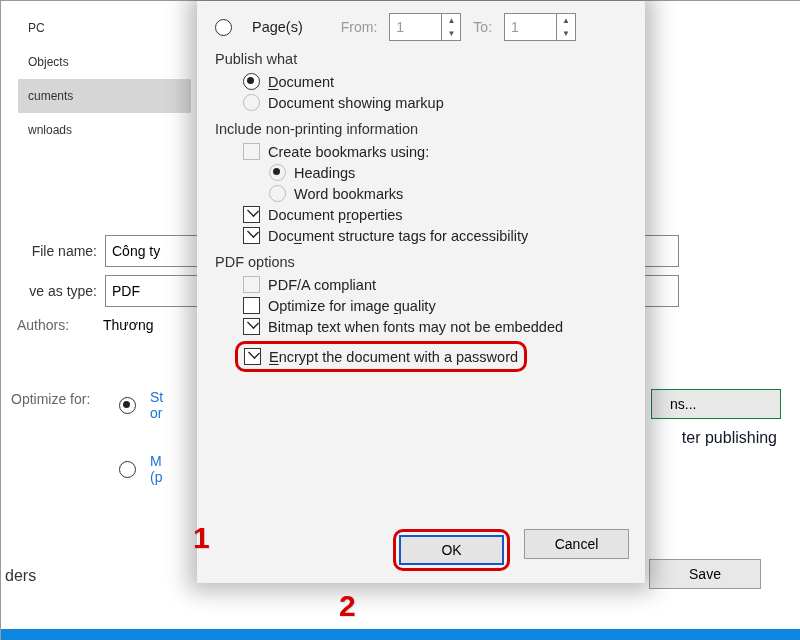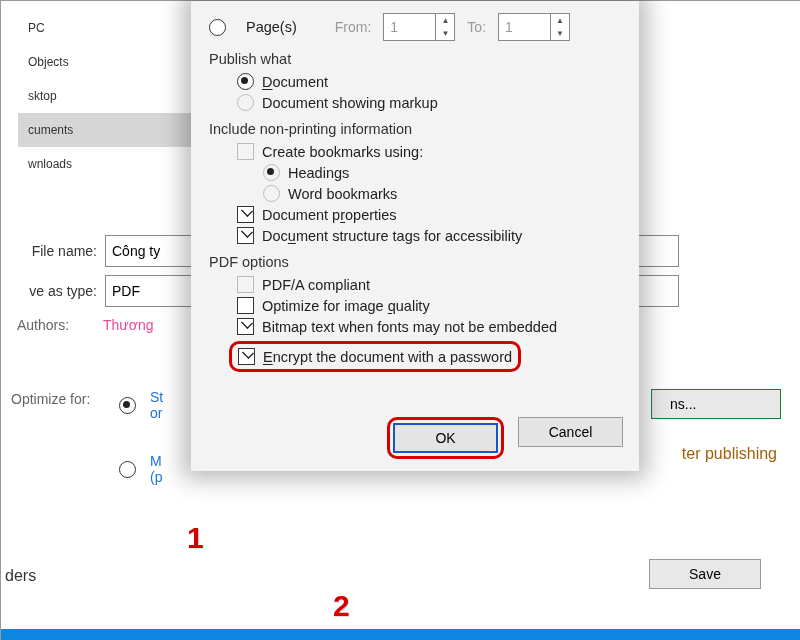--- a/index.html
+++ b/index.html
@@ -61,21 +61,21 @@
   .authors-label {
     position: absolute;
     left: 16px;
     font-size: 14px;
     color: #666;
   }
   .authors-link {
     position: absolute;
     left: 102px;
     font-size: 14px;
-    color: #ec4899;
+    color: #000000;
   }
   .opt-label {
     position: absolute;
     left: 10px;
     font-size: 14px;
     color: #666;
   }
   .opt-radio {
     position: absolute;
     left: 118px;
@@ -93,22 +93,22 @@
     height: 30px;
     border: 1px solid #15803d;
     background: #e8e8e8;
     font-size: 14px;
     text-align: left;
     padding-left: 18px;
   }
   .open-after {
     position: absolute;
     right: 24px;
-    top: 444px;
-    color: #a16207;
+    top: 428px;
+    color: #0f172a;
     font-size: 16px;
   }
   .folders-label {
     position: absolute;
     left: 4px;
     top: 566px;
     font-size: 16px;
     color: #333;
   }
   .save-btn {
@@ -123,24 +123,24 @@
   }
   .bottom-bar {
     position: absolute;
     left: 0; right: 0; bottom: 0;
     height: 12px;
     background: #0d86e0;
   }
   
   .modal {
     position: absolute;
-    left: 190px;
+    left: 196px;
     top: 0;
     width: 448px;
-    height: 470px;
+    height: 582px;
     background: #f3f3f3;
     box-shadow: 0 0 22px 8px rgba(0,0,0,0.28);
   }
   .modal-body {
     padding: 4px 10px 0 18px;
     color: #222;
   }
   .row { display: flex; align-items: center; margin: 4px 0; }
   .indent1 { padding-left: 28px; }
   .indent2 { padding-left: 54px; }
@@ -248,21 +248,20 @@
 </style>
 </head>
 <body>
 
 <div class="stage">
 
   <div class="bg-dialog">
     <div class="nav-list">
       <div class="nav-item">PC</div>
       <div class="nav-item">Objects</div>
-      <div class="nav-item">sktop</div>
       <div class="nav-item nav-selected">cuments</div>
       <div class="nav-item">wnloads</div>
     </div>
 
     <div class="file-row" style="top:234px;">
       <label>File name:</label>
       <input class="file-input" value="Công ty" style="">
     </div>
     <div class="file-row" style="top:274px;">
       <label>ve as type:</label>

